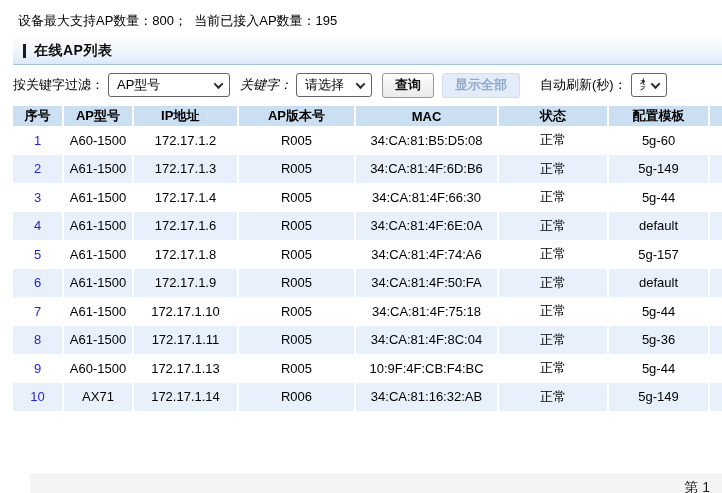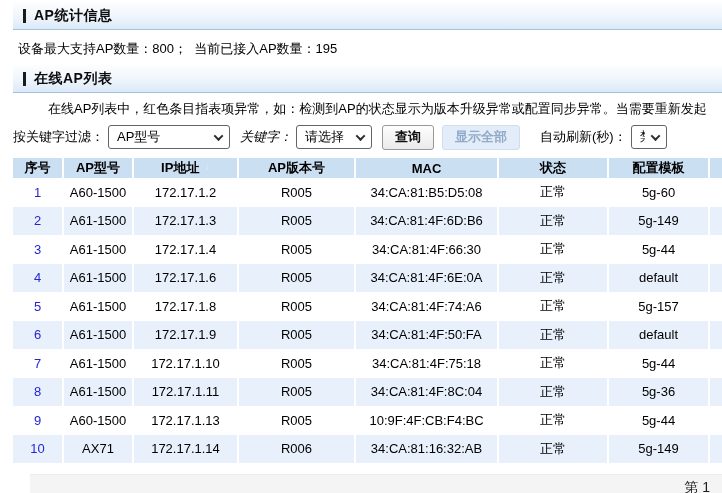--- a/index.html
+++ b/index.html
@@ -74,33 +74,28 @@
     position: absolute; left: 30px; right: 0; top: 474px; height: 26px;
     background: #f4f4f4; border-top: 1px solid #ececec;
     font-size: 14px; text-align: right; padding: 4px 12px 0 0; color: #1f1f1f;
   }
 </style>
 </head>
 <body>
 
 <div class="content">
 
-  <div class="section-bar">
-    <div class="marker"></div>
-    <span class="section-title">AP统计信息</span>
-  </div>
 
   <div class="stats-line">设备最大支持AP数量：800；  当前已接入AP数量：195</div>
 
   <div class="section-bar bar2">
     <div class="marker"></div>
     <span class="section-title">在线AP列表</span>
   </div>
 
-  <div class="desc">在线AP列表中，红色条目指表项异常，如：检测到AP的状态显示为版本升级异常或配置同步异常。当需要重新发起</div>
 
   <div class="filter-row">
     <span class="lbl">按关键字过滤：</span>
     <div class="select-box w-filter">
       <span class="value">AP型号</span>
       <span class="chevron"></span>
     </div>
     <span class="lbl gap">关键字：</span>
     <div class="select-box w-keyword">
       <span class="value">请选择</span>

